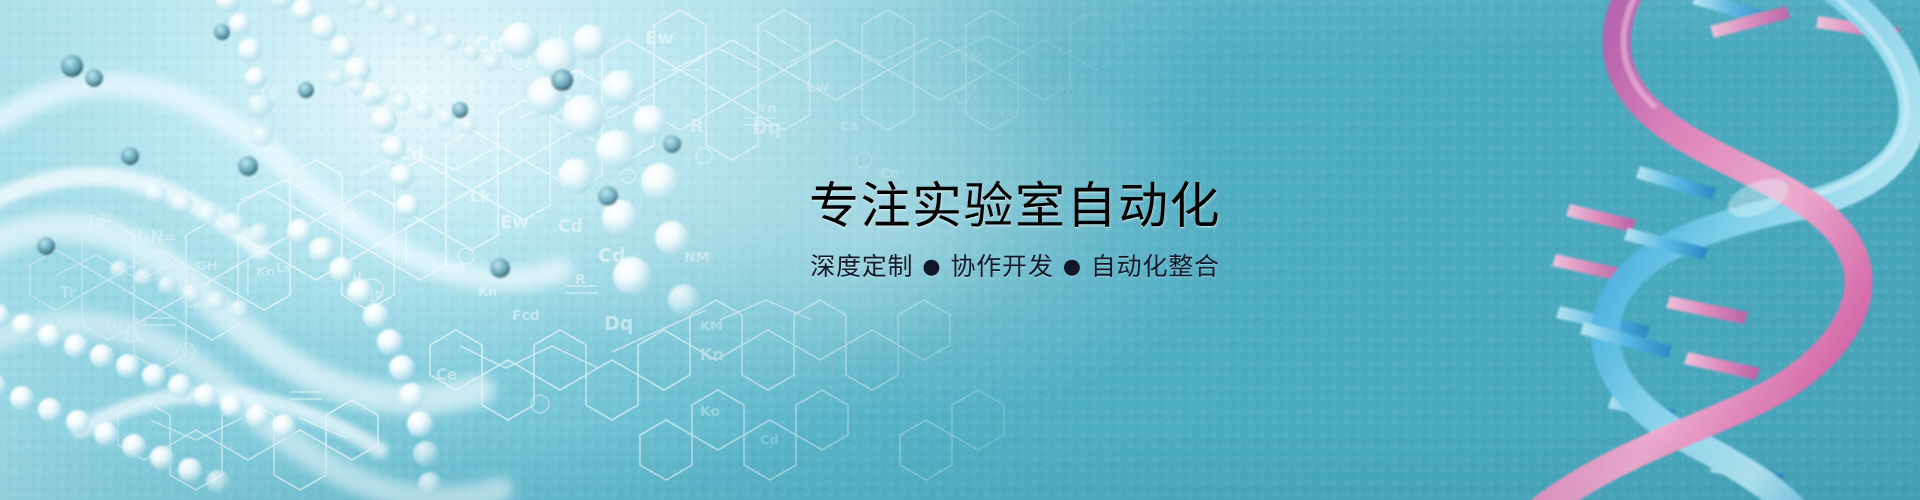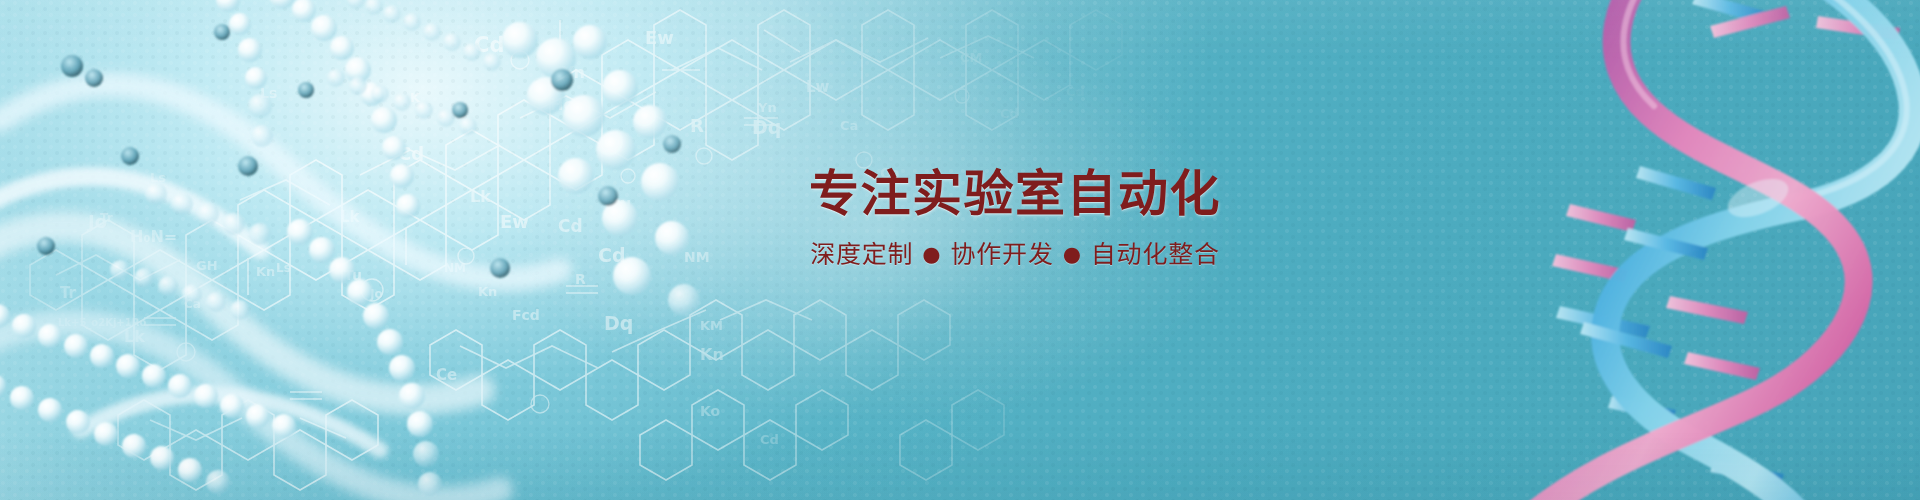--- a/index.html
+++ b/index.html
@@ -92,39 +92,39 @@
   .copy {
     position: absolute;
     left: 755px;
     top: 168px;
     width: 520px;
     text-align: center;
     z-index: 6;
   }
 
   .headline {
-    margin: 0;
+    margin: 12px;
     font-size: 50px;
     line-height: 1.06;
-    font-weight: 700;
+    font-weight: 400;
     letter-spacing: 1.5px;
-    color: #7f1d1d;
+    color: #000000;
     white-space: nowrap;
     text-shadow:
       0 1px 0 rgba(255,255,255,0.40),
       1px 2px 3px rgba(255,255,255,0.30);
   }
 
   .subline {
     margin: 20px 0 0 0;
     font-size: 25px;
     line-height: 1.1;
     font-weight: 400;
     letter-spacing: 0.8px;
-    color: #7f1d1d;
+    color: #0f172a;
     white-space: nowrap;
     text-shadow: 0 1px 0 rgba(255,255,255,0.35);
   }
 
   .subline .sep {
     display: inline-block;
     margin: 0 9px;
     font-size: 21px;
     vertical-align: 2px;
   }

